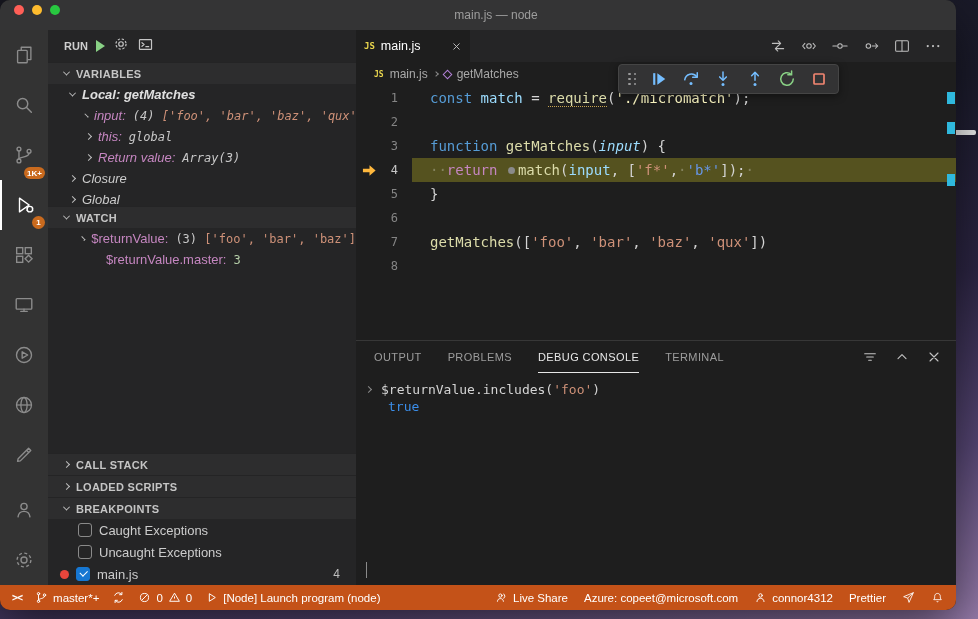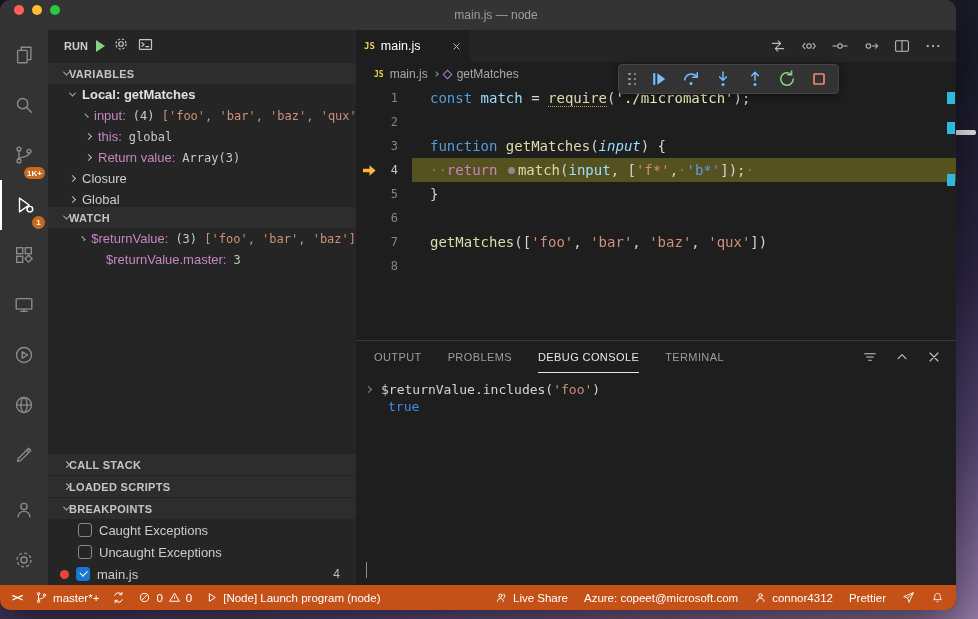--- a/index.html
+++ b/index.html
@@ -29,26 +29,26 @@
   .pill { min-width:18px; height:12px; border-radius:7px; padding:0 3px; }
   .round { width:13px; height:13px; border-radius:50%; }
 
   
   .sidebar { position:absolute; left:48px; top:30px; width:308px; height:555px; background:#252526; display:flex; flex-direction:column; color:#cccccc; }
   .runbar { height:32px; display:flex; align-items:center; gap:8px; padding:0 10px 0 16px; }
   .run-label { font-size:11px; font-weight:bold; color:#cfcfcf; }
   .play-btn { width:0; height:0; border-left:9px solid #89d185; border-top:6px solid transparent; border-bottom:6px solid transparent; cursor:pointer; }
   .cfg-select { flex:1; height:20px; background:#3c3c3c; border-radius:2px; display:flex; align-items:center; justify-content:space-between; padding:0 7px; font-size:11.5px; color:#cccccc; }
   .runbar svg { stroke:#c5c5c5; }
-  .sec-head { height:22px; display:flex; align-items:center; padding-left:16px; background:#2d2d2e; border-top:1px solid #242425;
+  .sec-head { height:22px; display:flex; align-items:center; gap:7px; padding-left:16px; background:#2d2d2e; border-top:1px solid #242425;
     font-size:11px; font-weight:bold; color:#c5c5c5; letter-spacing:.3px; }
   .chev { display:inline-block; width:5px; height:5px; border-right:1.3px solid #bdbdbd; border-bottom:1.3px solid #bdbdbd; }
   .chev-right { transform:rotate(-45deg); }
   .chev-down { transform:rotate(45deg) translate(-1px,-1px); }
-  .vars-list { height:122px; overflow:hidden; }
+  .vars-list { height:122px; overflow:hidden;font-style:italic; }
   .trow { height:21px; display:flex; align-items:center; gap:7px; font-size:13px; color:#cccccc; white-space:nowrap; }
   .ind1 { padding-left:22px; } .ind2 { padding-left:38px; } .ind3 { padding-left:46px; }
   .scope { font-weight:600; color:#e0e0e0; }
   .v-name { color:#c586c0; }
   .mono { font-family:"DejaVu Sans Mono", monospace; font-size:12px; }
   .v-count { color:#c8c8c8; }
   .v-str { color:#ce9178; }
   .v-plain { color:#c8c8c8; }
   .v-num { color:#b5cea8; }
   .watch-list { height:44px;margin-left:12px; }

